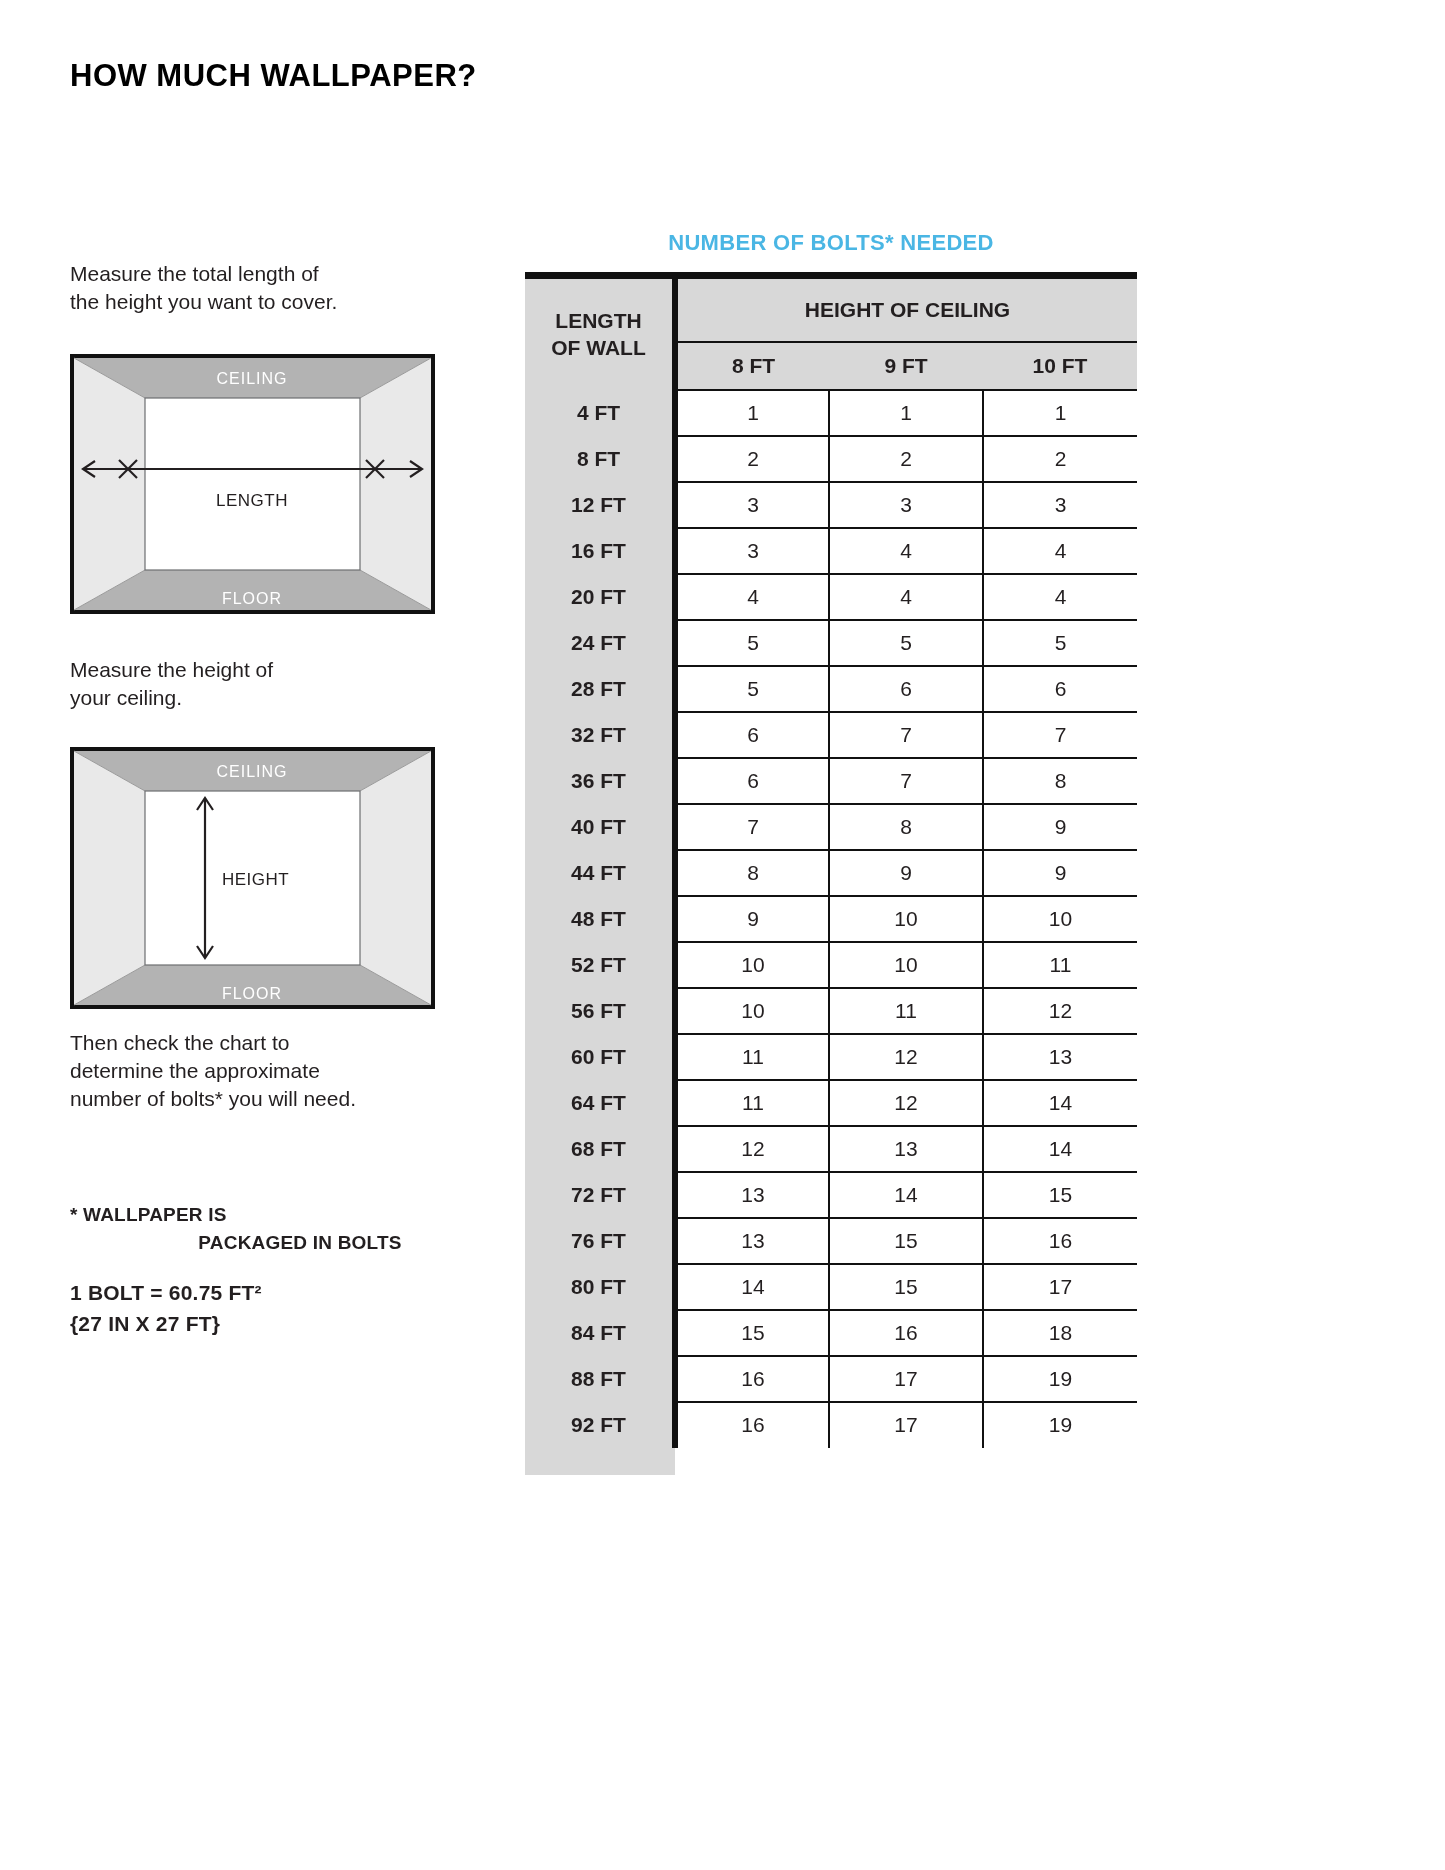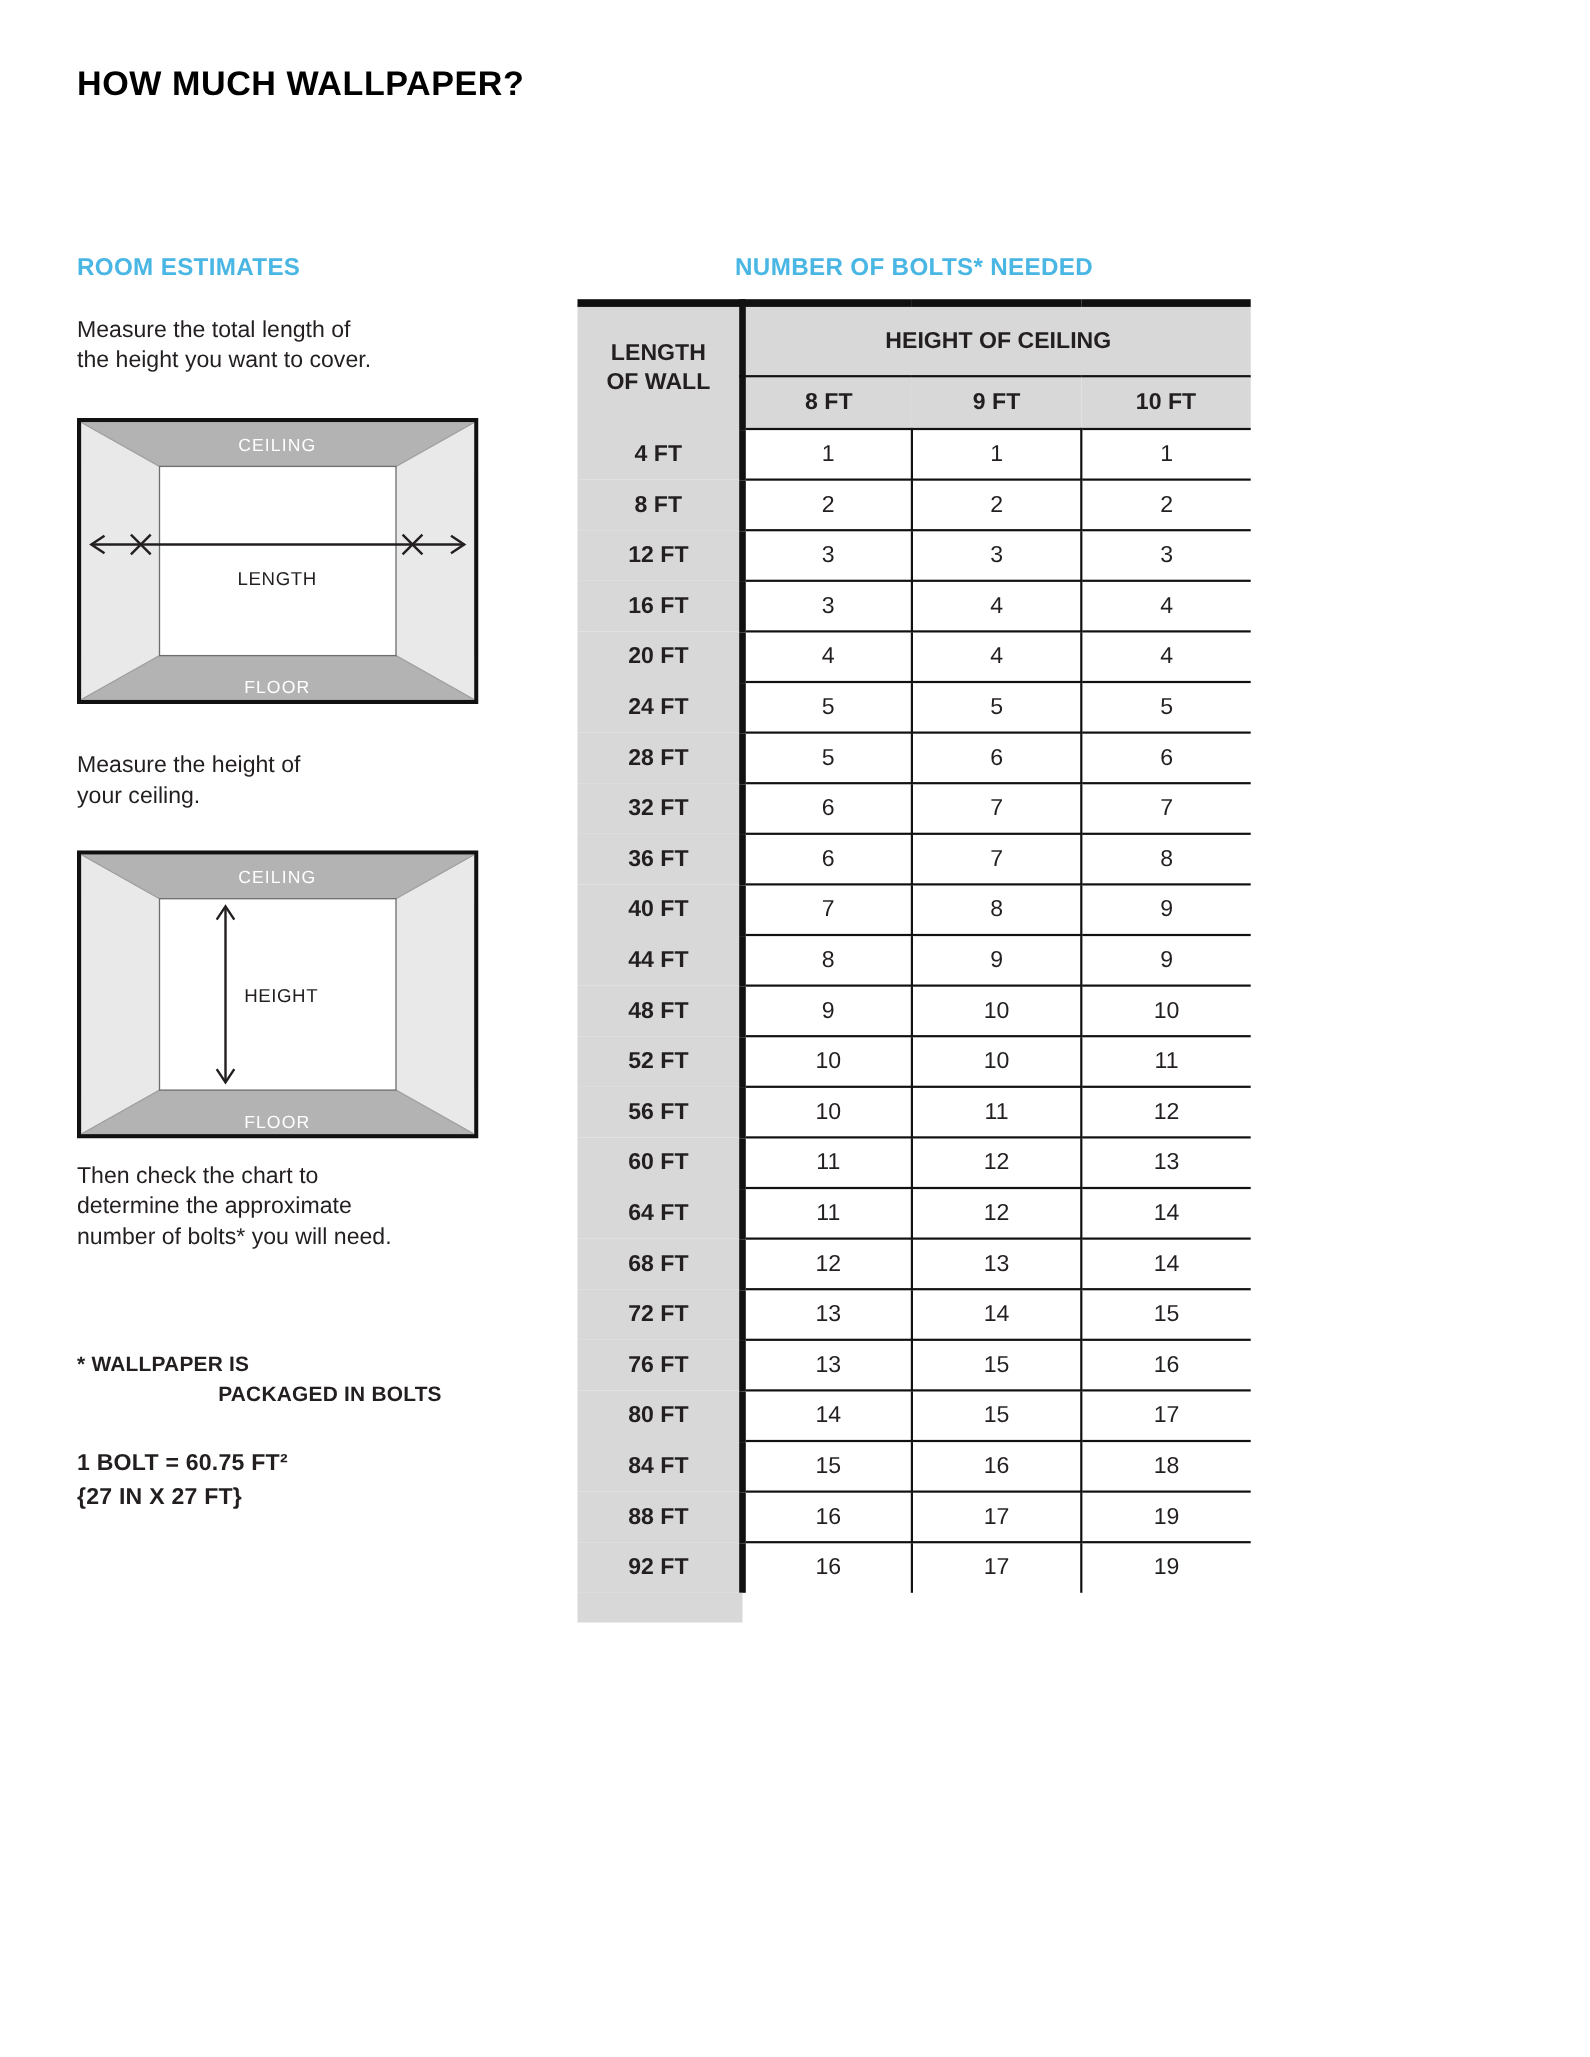--- a/index.html
+++ b/index.html
@@ -55,21 +55,21 @@
 
   .footnote {
     margin-top: 88px;
     font-size: 19px;
     font-weight: bold;
     line-height: 28px;
     letter-spacing: 0.2px;
   }
   .footnote .indent { padding-left: 20px; text-align: center; }
   .boltinfo {
-    margin-top: 31px;
+    margin-top: 20px;
     font-size: 21px;
     font-weight: bold;
     line-height: 31px;
     letter-spacing: 0.2px;
   }
 
   
   .right-col {
     position: absolute;
     left: 525px;
@@ -137,21 +137,20 @@
 </style>
 </head>
 <body>
 
 <div class="page">
 
   <h1 class="page-title">HOW MUCH WALLPAPER?</h1>
 
   <div class="left-col">
 
-    <h2 class="section-heading accent">ROOM ESTIMATES</h2>
 
     <p class="step step1">Measure the total length of
 the height you want to cover.</p>
 
     <div class="diagram diagram1">
       <svg class="diagram-svg" viewBox="0 0 365 260" width="365" height="260">
         <rect x="2" y="2" width="361" height="256" fill="#ffffff" stroke="#111111" stroke-width="4"></rect>
         <polygon points="4,4 361,4 290,44 75,44" fill="#b3b3b3"></polygon>
         <polygon points="4,256 361,256 290,216 75,216" fill="#b3b3b3"></polygon>
         <polygon points="4,4 75,44 75,216 4,256" fill="#e9e9e9"></polygon>

